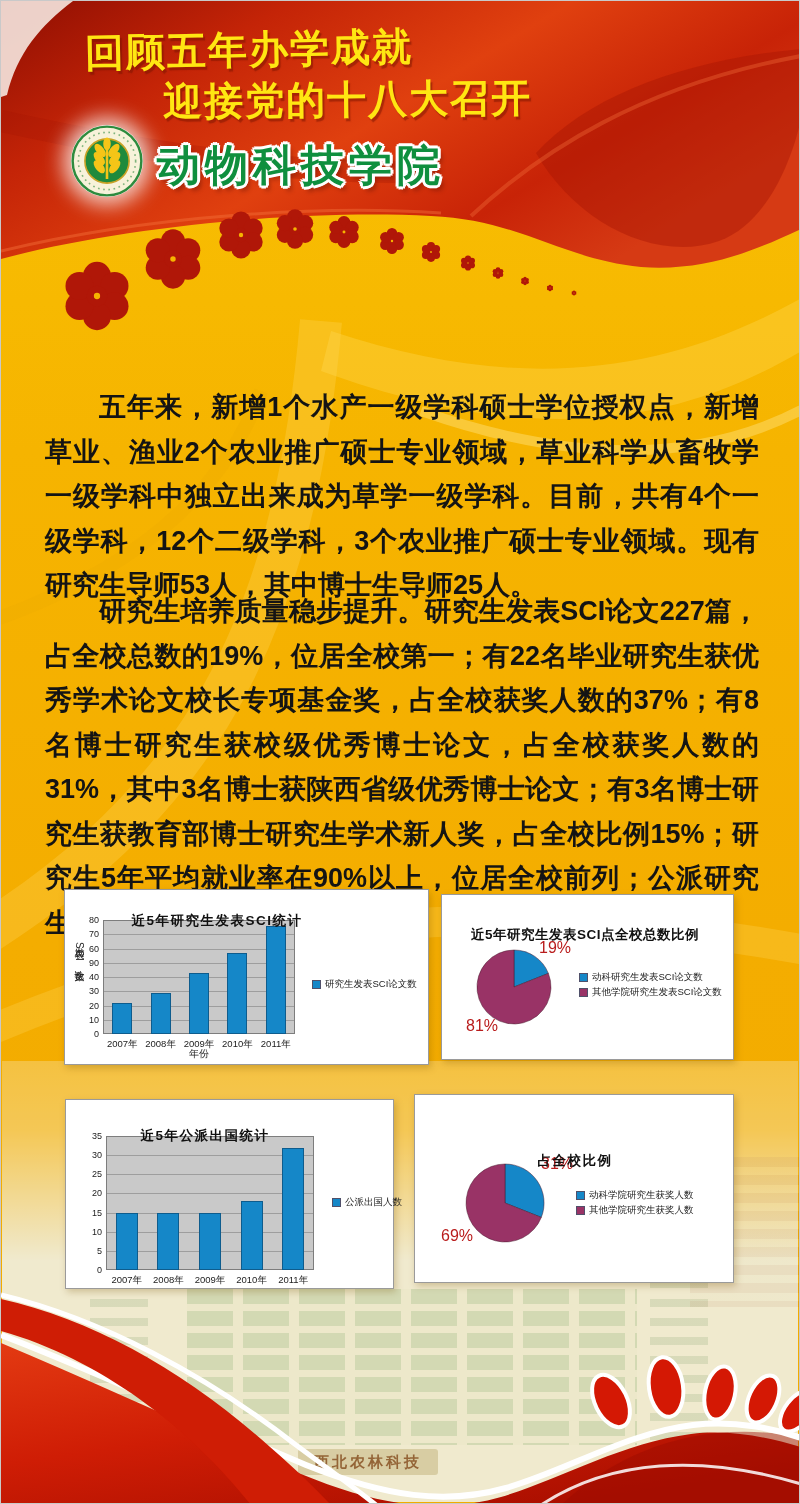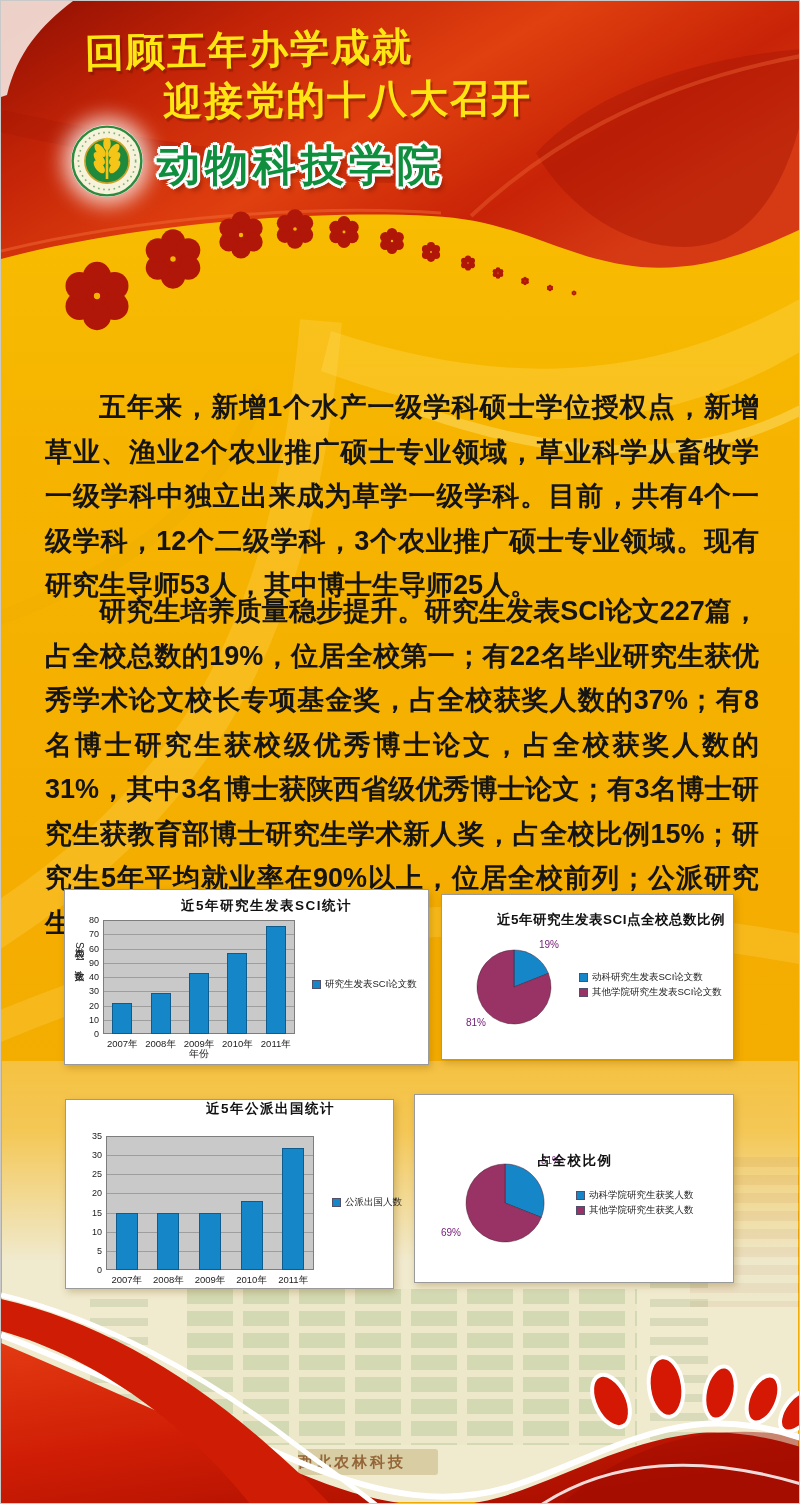--- a/index.html
+++ b/index.html
@@ -39,44 +39,44 @@
     background-image:repeating-linear-gradient(90deg,rgba(232,228,196,0) 0 46px,#e8e4c4 46px 56px),
                      repeating-linear-gradient(180deg,#b9c89b 0 15px,#e8e4c4 15px 22px);}
   .trees-left,.trees-right{position:absolute;top:200px;width:58px;height:210px;opacity:.35;
     background:repeating-linear-gradient(180deg,#8fa673 0 8px,rgba(0,0,0,0) 8px 19px);}
   .trees-left{left:88px;}
   .trees-right{left:648px;}
   .building{position:absolute;left:688px;top:96px;width:112px;height:150px;opacity:.5;
     background:repeating-linear-gradient(180deg,rgba(160,90,40,.25) 0 10px,rgba(220,200,150,.2) 10px 18px);}
   .stone{position:absolute;left:296px;top:388px;width:140px;height:26px;z-index:1;
     background:#d6cba0;border-radius:3px;color:#8d5a2b;font-size:15px;font-weight:bold;
-    letter-spacing:3px;line-height:26px;opacity:.92;}
+    letter-spacing:3px;text-align:center;line-height:26px;opacity:.92;}
   .bg-bottom{position:absolute;left:0;top:1268px;z-index:2;}
   
   .panel{position:absolute;z-index:5;background:#fff;border:1px solid #9a9a9a;box-sizing:border-box;
     box-shadow:2px 3px 7px rgba(120,80,0,.28);}
   .panel1{left:63px;top:888px;width:365px;height:176px;}
   .panel2{left:440px;top:893px;width:293px;height:166px;}
   .panel3{left:64px;top:1098px;width:329px;height:190px;}
   .panel4{left:413px;top:1093px;width:320px;height:189px;}
-  .ctitle{position:absolute;font-size:13.5px;font-weight:bold;color:#111;text-align:right;
-    letter-spacing:1.5px;white-space:nowrap;z-index:2;}
+  .ctitle{position:absolute;font-size:13.5px;font-weight:bold;color:#111;text-align:center;
+    letter-spacing:1.5px;white-space:nowrap;z-index:2;margin-top:15px;}
   .csub{position:absolute;font-size:13.5px;font-weight:bold;color:#111;text-align:center;
     letter-spacing:1.5px;z-index:2;margin-top:28px;}
   .ylab{position:absolute;writing-mode:vertical-rl;font-size:10px;color:#222;letter-spacing:1px;z-index:2;}
   .xlab{position:absolute;font-size:10px;color:#222;text-align:center;z-index:2;}
   .cbody{position:absolute;inset:0;}
   .plot{position:absolute;background:#c9c9c9;border:1px solid #7d7d7d;box-sizing:border-box;}
   .gridline{position:absolute;height:1px;background:#9e9e9e;}
   .bar{position:absolute;border:1px solid #0e5c8d;box-sizing:border-box;}
   .ytick{position:absolute;font-size:9px;color:#222;text-align:right;}
   .xtick{position:absolute;font-size:9.5px;color:#222;text-align:center;white-space:nowrap;}
   .lgrow{position:absolute;display:flex;align-items:center;font-size:9.5px;color:#222;white-space:nowrap;}
   .lgmark{width:7px;height:7px;border:1px solid #50506a;margin-right:4px;flex:none;}
-  .pct{position:absolute;font-size:10px;color:#701a75;}
+  .pct{position:absolute;font-size:16px;color:#b91c1c;}
 </style>
 </head>
 <body>
 
 <div class="poster">
 
   <svg class="bg-mid" width="800" height="950" viewBox="0 0 800 950">
     <path d="M-60,760 C180,620 290,460 320,120" stroke="#ffd75e" stroke-width="42" fill="none" opacity="0.30"></path>
     <path d="M-80,860 C220,720 480,680 860,760" stroke="#ffd95f" stroke-width="30" fill="none" opacity="0.28"></path>
     <path d="M320,170 C540,250 700,230 860,110 L860,60 C700,170 540,200 330,130 Z" fill="#ffd957" opacity="0.35"></path>
@@ -218,21 +218,21 @@
           <span>动科研究生发表SCI论文数</span>
         </div>
         <div class="lgrow" style="left: 137px; top: 91px;">
           <div class="lgmark" style="background: rgb(153, 51, 102);"></div>
           <span>其他学院研究生发表SCI论文数</span>
         </div>
       </div>
   </div>
 
   <div class="panel panel3">
-    <div class="ctitle" style="left:9px;top:0;width:260px;">近5年公派出国统计</div>
+    <div class="ctitle" style="left:9px;top:12px;width:260px;">近5年公派出国统计</div>
     <div class="cbody">
         <div class="plot" style="left: 40px; top: 36px; width: 208px; height: 134px;"></div>
         <div class="ytick" style="left: 12px; top: 165px; width: 24px;">0</div>
         <div class="gridline" style="left: 41px; top: 151px; width: 206px;"></div>
         <div class="ytick" style="left: 12px; top: 146px; width: 24px;">5</div>
         <div class="gridline" style="left: 41px; top: 132px; width: 206px;"></div>
         <div class="ytick" style="left: 12px; top: 127px; width: 24px;">10</div>
         <div class="gridline" style="left: 41px; top: 113px; width: 206px;"></div>
         <div class="ytick" style="left: 12px; top: 108px; width: 24px;">15</div>
         <div class="gridline" style="left: 41px; top: 93px; width: 206px;"></div>

